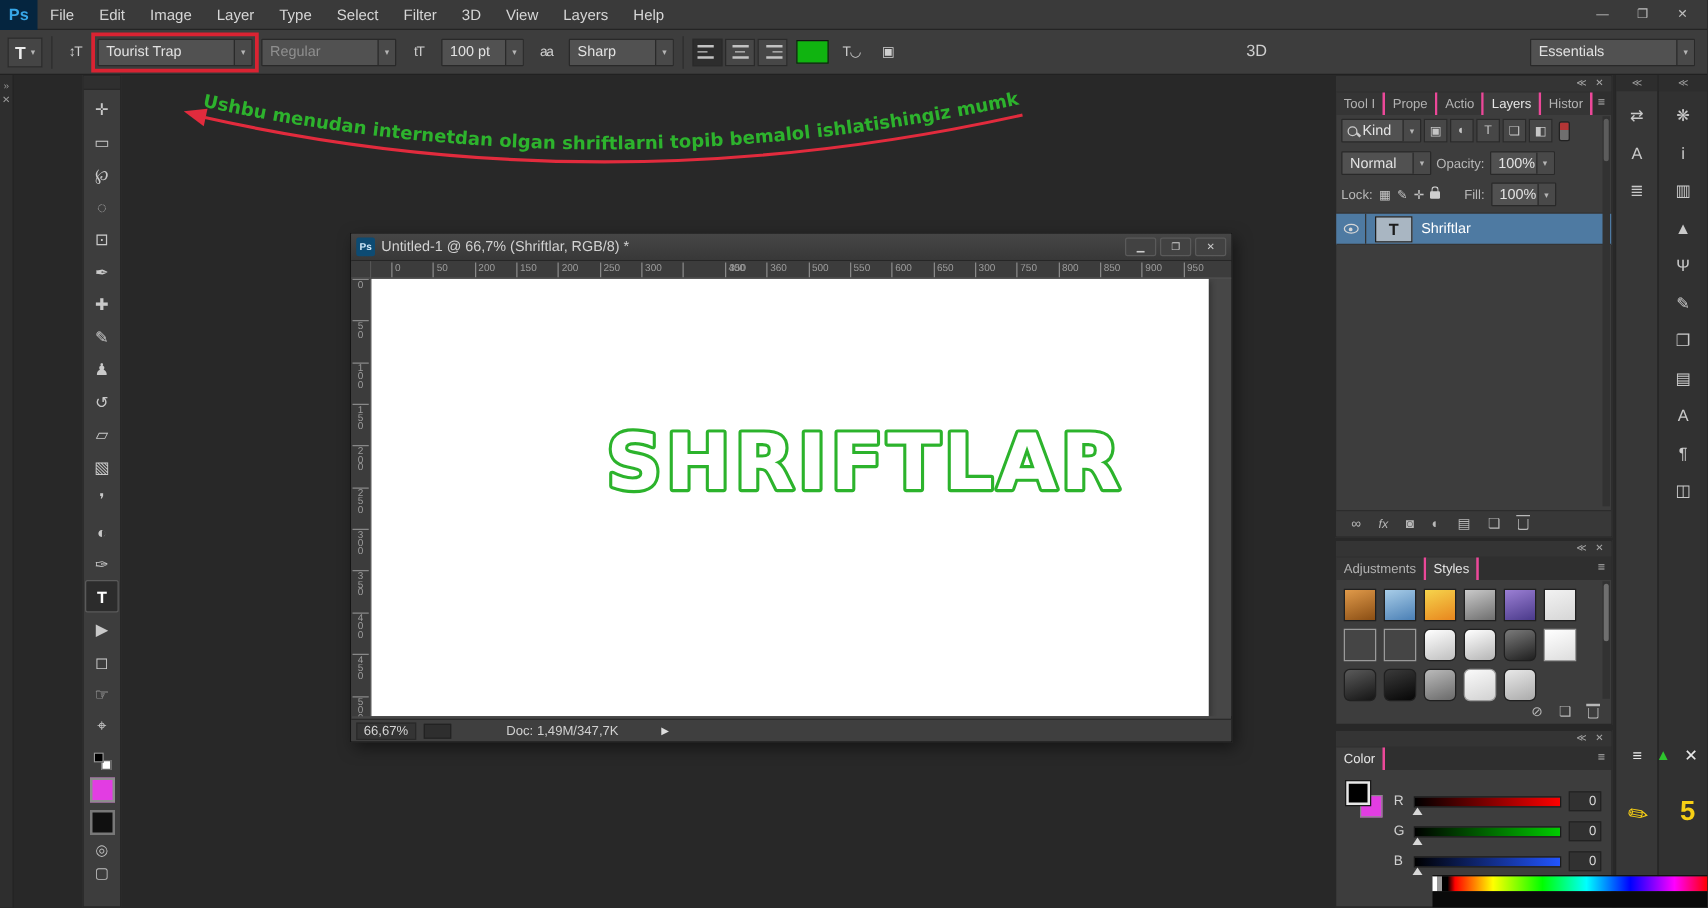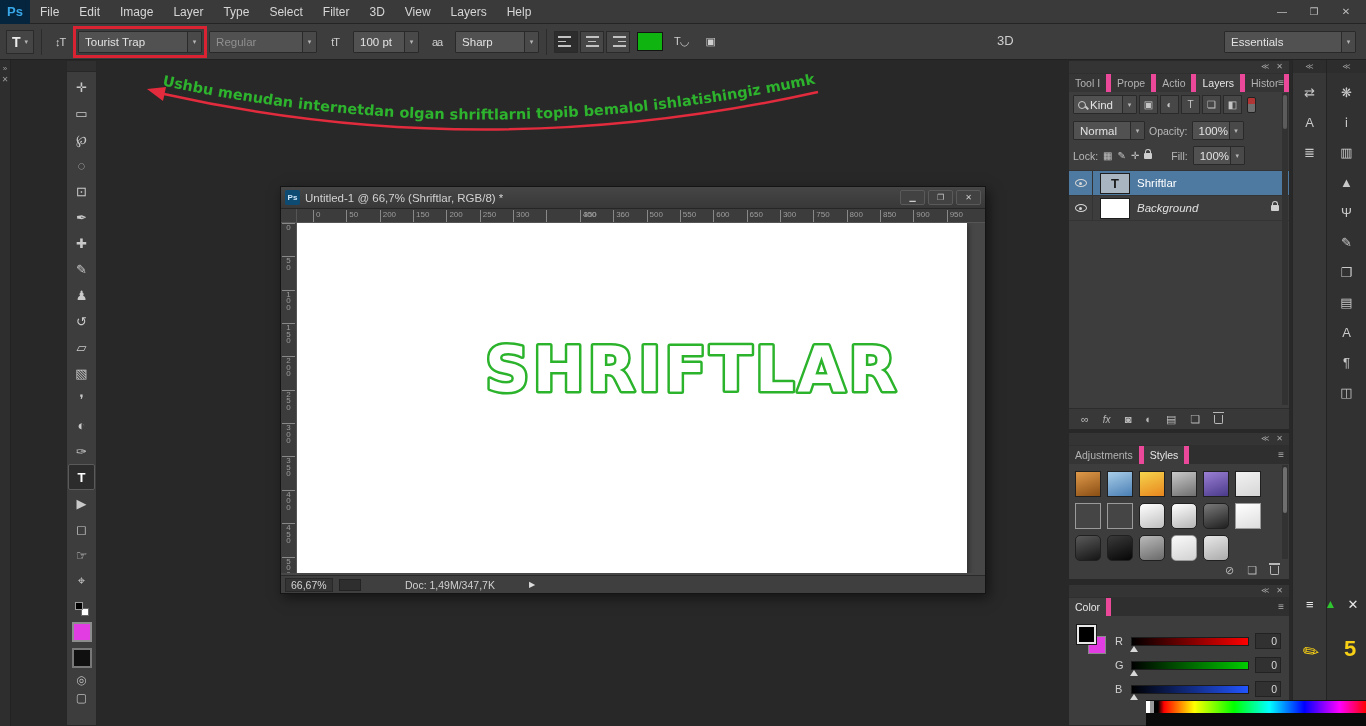--- a/index.html
+++ b/index.html
@@ -81,21 +81,21 @@
   .status-play{position:absolute;left:248px;font-size:8px;color:#ddd}
 
   
   .pgroup{position:absolute;left:1068px;width:222px;background:#3d3d3d;border:1px solid #282828}
   .g1{top:60px;height:370px}
   .g2{top:432px;height:148px}
   .g3{top:584px;height:142px}
   .collapse-row{height:12px;display:flex;justify-content:flex-end;gap:7px;padding:1px 6px 0;background:#343434}
   .collapse-row span{font-size:8px;color:#a8a8a8;line-height:10px}
   .tab-row{height:19px;background:#2f2f2f;display:flex;align-items:flex-end;position:relative}
-  .ptab{padding:3px 6px;font-size:10.5px;color:#b2b2b2;background:#353535;border-right:5px solid #ec4899;white-space:nowrap}
+  .ptab{padding:3px 6px;font-size:10.5px;color:#b2b2b2;background:#353535;border-right:2px solid #ec4899;white-space:nowrap}
   .ptab.active{background:#3d3d3d;color:#e6e6e6}
   .tab-menu{position:absolute;right:5px;top:4px;color:#b0b0b0;font-size:10px}
   .layers-body{position:absolute;left:0;top:31px;right:0;bottom:0;display:flex;flex-direction:column}
   .filter-row{display:flex;align-items:center;gap:2px;padding:3px 4px;border-bott om:1px solid #333}
   .kind-combo{width:64px;height:19px}
   .search-icon{width:8px;height:8px;border:1.5px solid #ccc;border-radius:50%;position:relative;margin-left:4px;flex:none}
   .search-icon::after{content:"";position:absolute;width:4px;height:1.5px;background:#ccc;transform:rotate(45deg);right:-3.5px;bottom:-1px}
   .kind-combo .combo-text{padding:0 4px}
   .ficon{width:19px;height:19px;background:#474747;border:1px solid #2a2a2a;display:flex;align-items:center;justify-content:center;font-size:10px;color:#c6c6c6;flex:none}
   .filter-toggle{margin-left:3px;width:9px;height:16px;background:linear-gradient(#b23535 0 45%,#6f6f6f 45%);border:1px solid #222;border-radius:2px}
@@ -416,28 +416,20 @@
       </div>
     </div>
     <div class="layer-list" data-name="layer-list">
         <div class="layer-row selected" data-name="layer-row-shriftlar">
           <span class="eye-cell" data-name="visibility-toggle">
             <span class="eye-icon" data-name="eye-icon"></span>
           </span>
           <span class="thumb thumb-text" data-name="layer-thumbnail">T</span>
           <span class="lname" data-name="layer-name">Shriftlar</span>
         </div>
-        <div class="layer-row" data-name="layer-row-background">
-          <span class="eye-cell" data-name="visibility-toggle">
-            <span class="eye-icon" data-name="eye-icon"></span>
-          </span>
-          <span class="thumb thumb-img" data-name="layer-thumbnail"></span>
-          <span class="lname it" data-name="layer-name">Background</span>
-          <span class="lock-icon right" data-name="layer-lock-icon"></span>
-        </div>
       </div>
     <div class="layers-bottom" data-name="layers-bottom-bar">
       <span class="lbi" data-name="link-layers-icon">∞</span>
       <span class="lbi fx" data-name="layer-style-icon">fx</span>
       <span class="lbi" data-name="add-mask-icon">◙</span>
       <span class="lbi" data-name="adjustment-layer-icon">◐</span>
       <span class="lbi" data-name="new-group-icon">▤</span>
       <span class="lbi" data-name="new-layer-icon">❏</span>
       <span class="trash-icon" data-name="delete-layer-icon"></span>
     </div>

